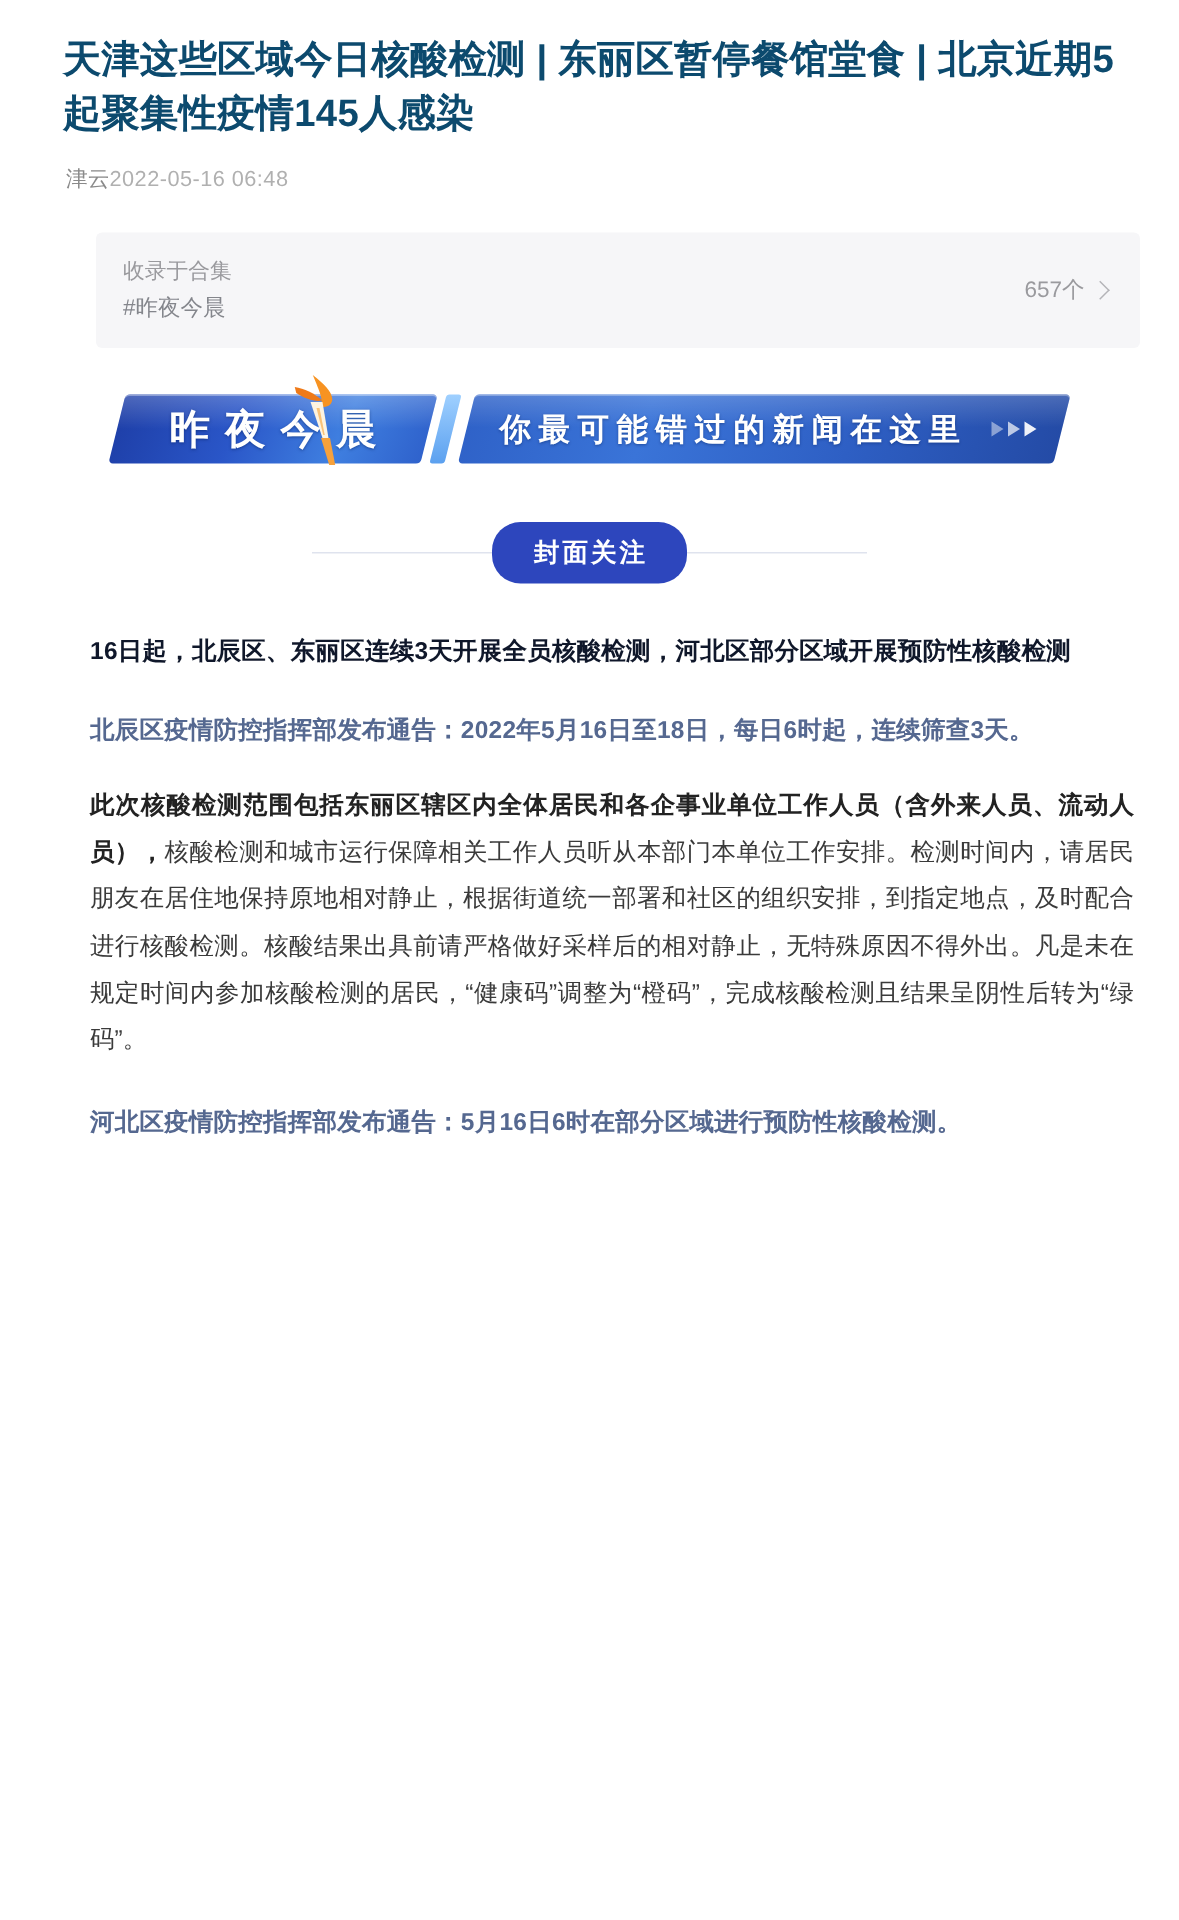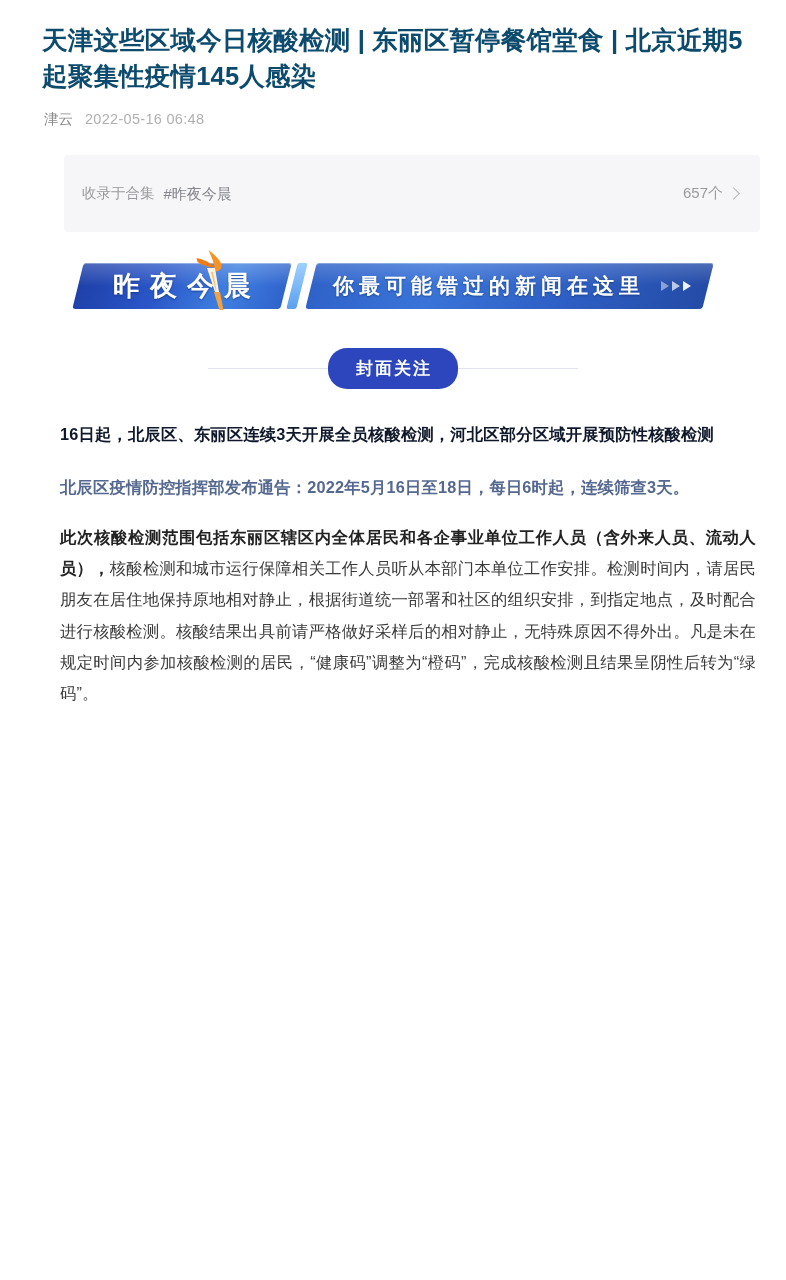--- a/index.html
+++ b/index.html
@@ -28,21 +28,21 @@
     font-size: 25.5px;
     line-height: 1.42;
     font-weight: 700;
     color: #0c4a6e;
     letter-spacing: 0.2px;
   }
   .byline {
     padding: 16px 0 0 36px;
     display: flex;
     align-items: baseline;
-    gap: 12px;
+    gap: 0;
   }
   .byline-source {
     font-size: 14.5px;
     color: #8a8a8a;
   }
   .byline-date {
     font-size: 14.5px;
     color: #b0b0b0;
     letter-spacing: 0.3px;
   }
@@ -53,21 +53,21 @@
     border-radius: 4px;
     padding: 16px 18px 17px 18px;
     display: flex;
     align-items: center;
     justify-content: space-between;
     height: 44px;
     box-sizing: content-box;
   }
   .collection-left {
     display: flex;
-    flex-direction: row;
+    flex-direction: column;
     gap: 9px;
   }
   .collection-label {
     font-size: 14.5px;
     color: #9a9a9e;
     line-height: 1;
   }
   .collection-tag {
     font-size: 15px;
     color: #84868c;
@@ -325,15 +325,16 @@
     <span class="section-pill">封面关注</span>
   </div>
 
   <div class="body">
     <p class="lead-heading">16日起，北辰区、东丽区连续3天开展全员核酸检测，河北区部分区域开展预防性核酸检测</p>
 
     <p class="sub-heading">北辰区疫情防控指挥部发布通告：2022年5月16日至18日，每日6时起，连续筛查3天。</p>
 
     <p class="para"><b>此次核酸检测范围包括东丽区辖区内全体居民和各企事业单位工作人员（含外来人员、流动人员），</b><span>核酸检测和城市运行保障相关工作人员听从本部门本单位工作安排。检测时间内，请居民朋友在居住地保持原地相对静止，根据街道统一部署和社区的组织安排，到指定地点，及时配合进行核酸检测。核酸结果出具前请严格做好采样后的相对静止，无特殊原因不得外出。凡是未在规定时间内参加核酸检测的居民，“健康码”调整为“橙码”，完成核酸检测且结果呈阴性后转为“绿码”。</span></p>
 
+    <p class="sub-heading">河北区疫情防控指挥部发布通告：5月16日6时在部分区域进行预防性核酸检测。</p>
   </div>
 
 </div>
 
 </body></html>

